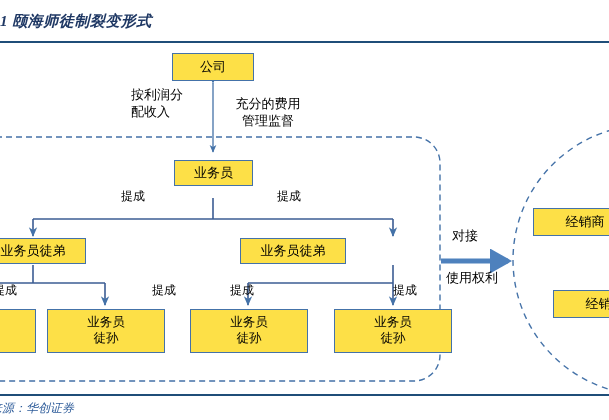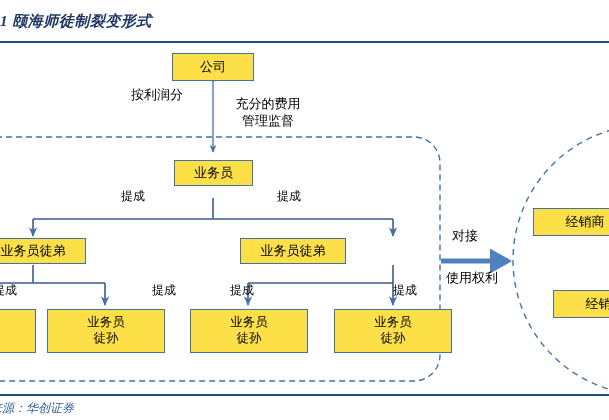--- a/index.html
+++ b/index.html
@@ -191,20 +191,21 @@
   <div class="node" style="left:533px; top:208px; width:104px; height:28px;">
     <span>经销商</span>
   </div>
 
   <div class="node" style="left:553px; top:290px; width:104px; height:28px;">
     <span>经销商</span>
   </div>
 
   <div class="flow-label" style="left:131px; top:87px; width:76px; text-align:left;">
     <div>按利润分</div>
+    <div>配收入</div>
   </div>
 
   <div class="flow-label" style="left:222px; top:96px; width:92px; text-align:center;">
     <div>充分的费用</div>
     <div>管理监督</div>
   </div>
 
   <div class="flow-label" style="left:452px; top:228px;">
     <span>对接</span>
   </div>

